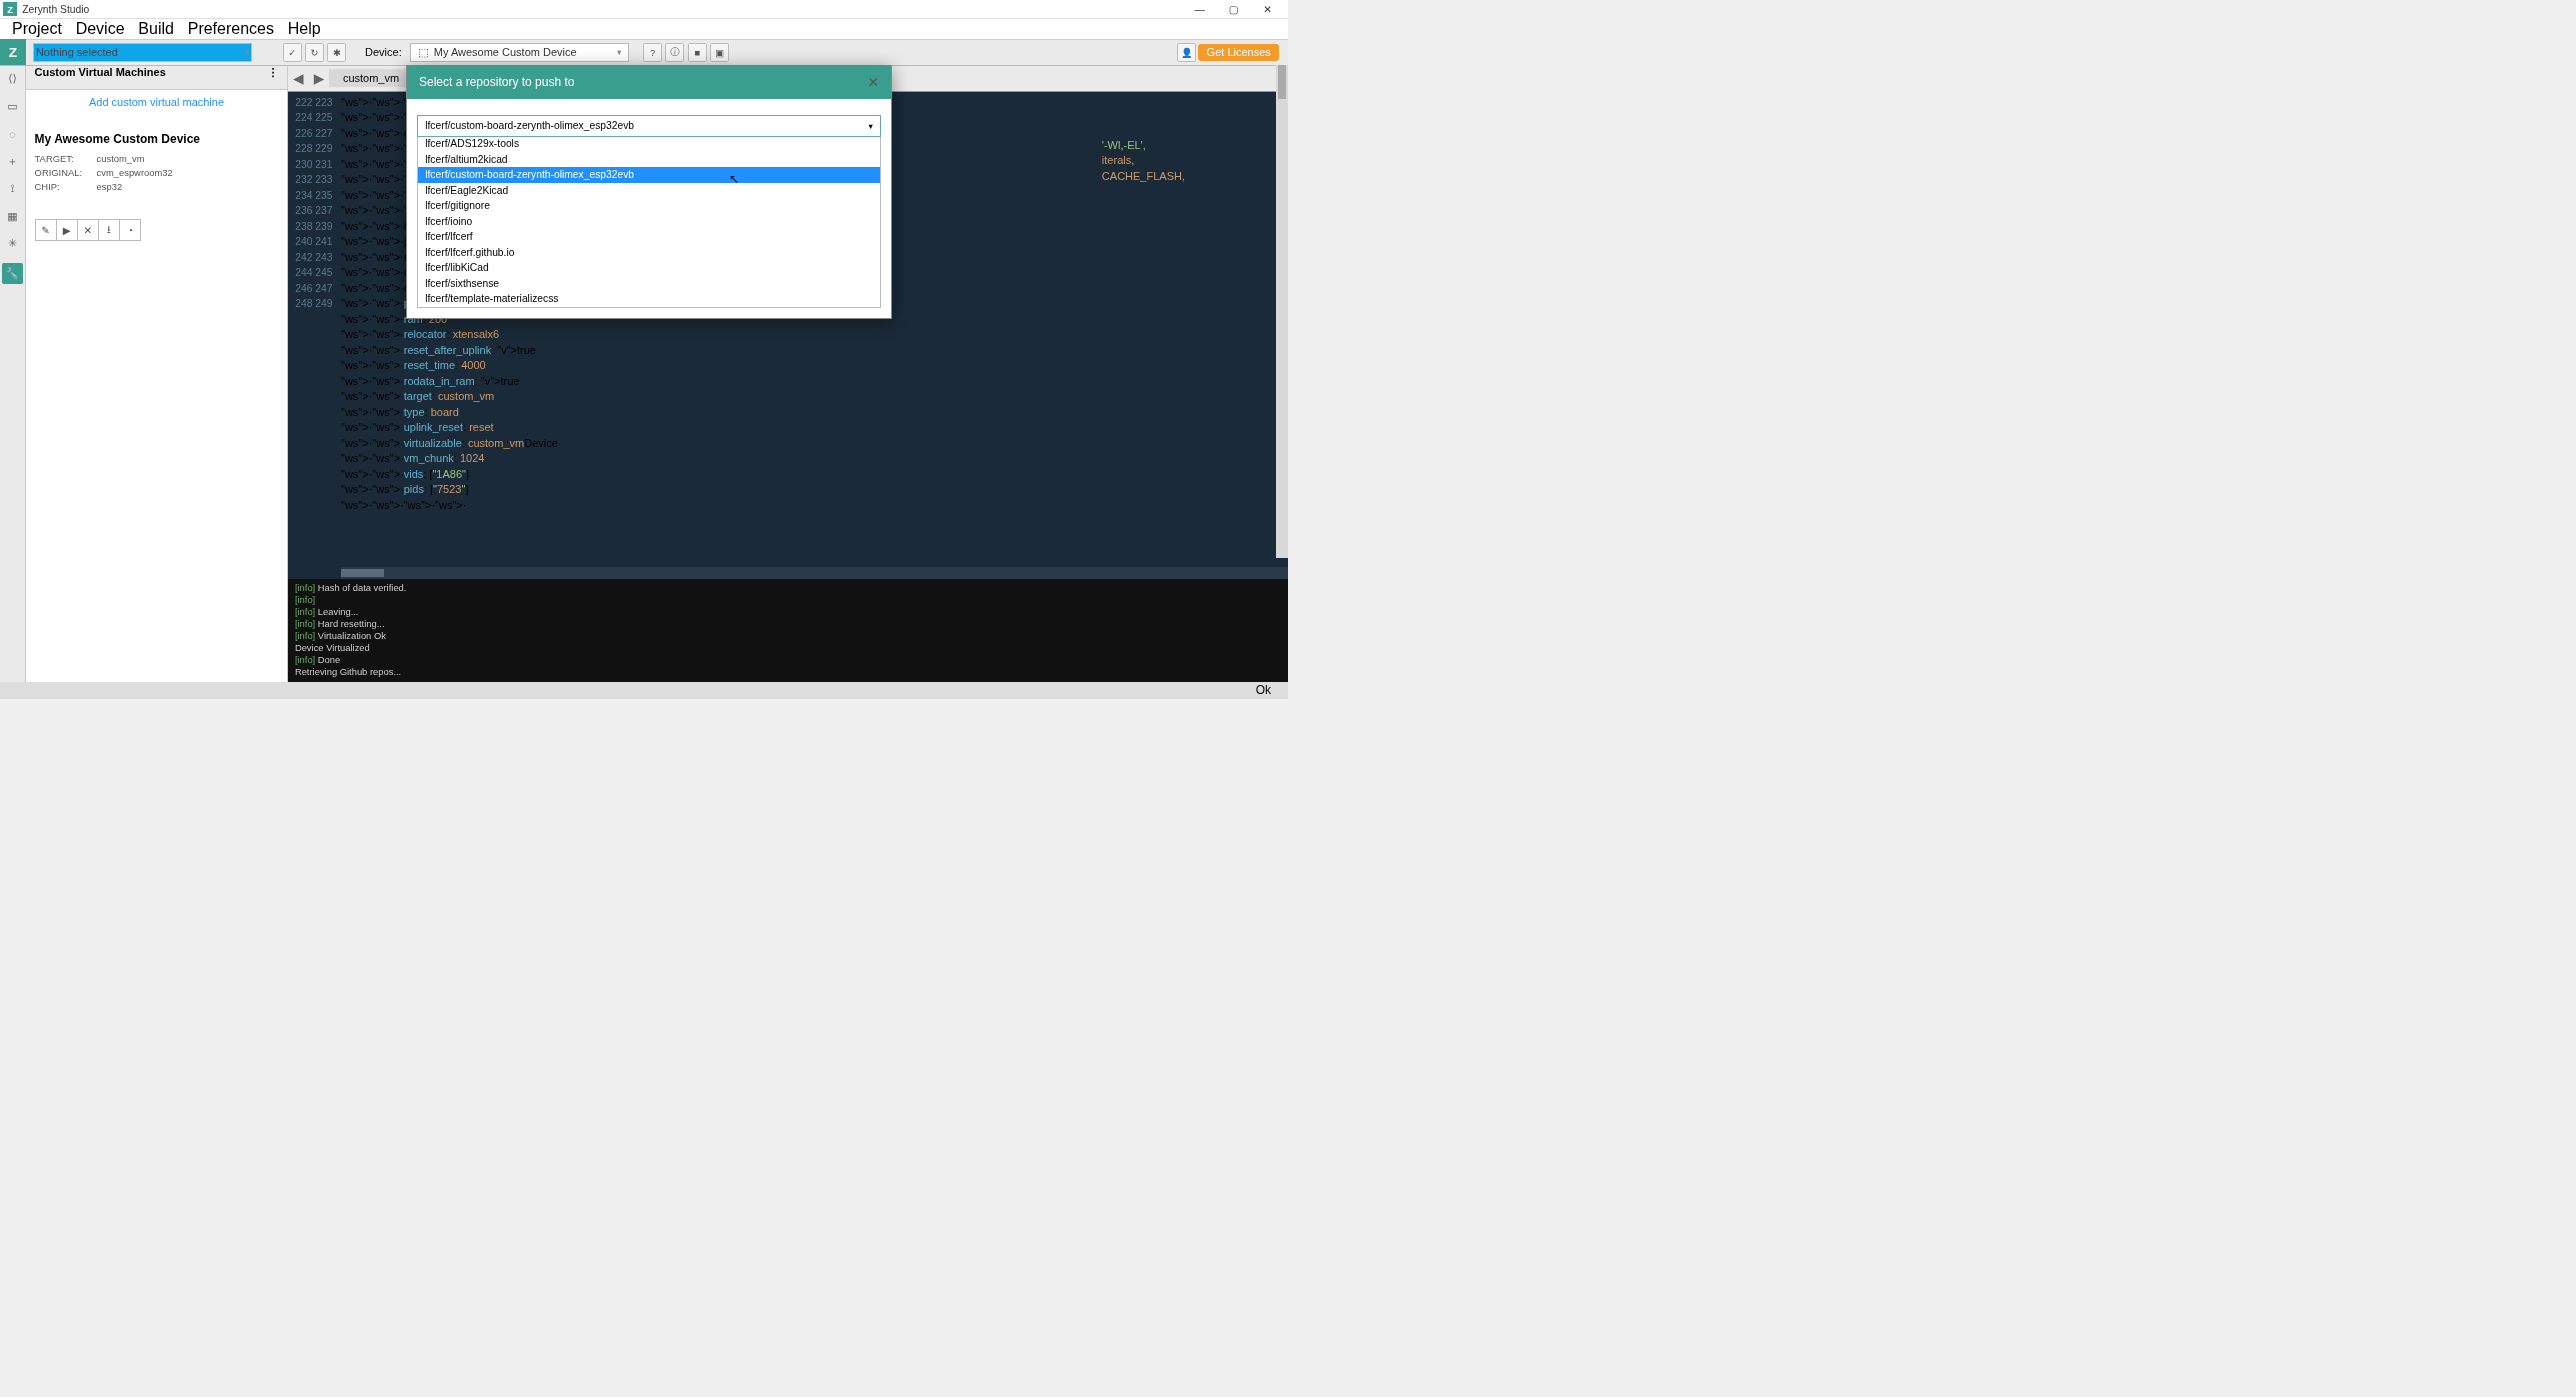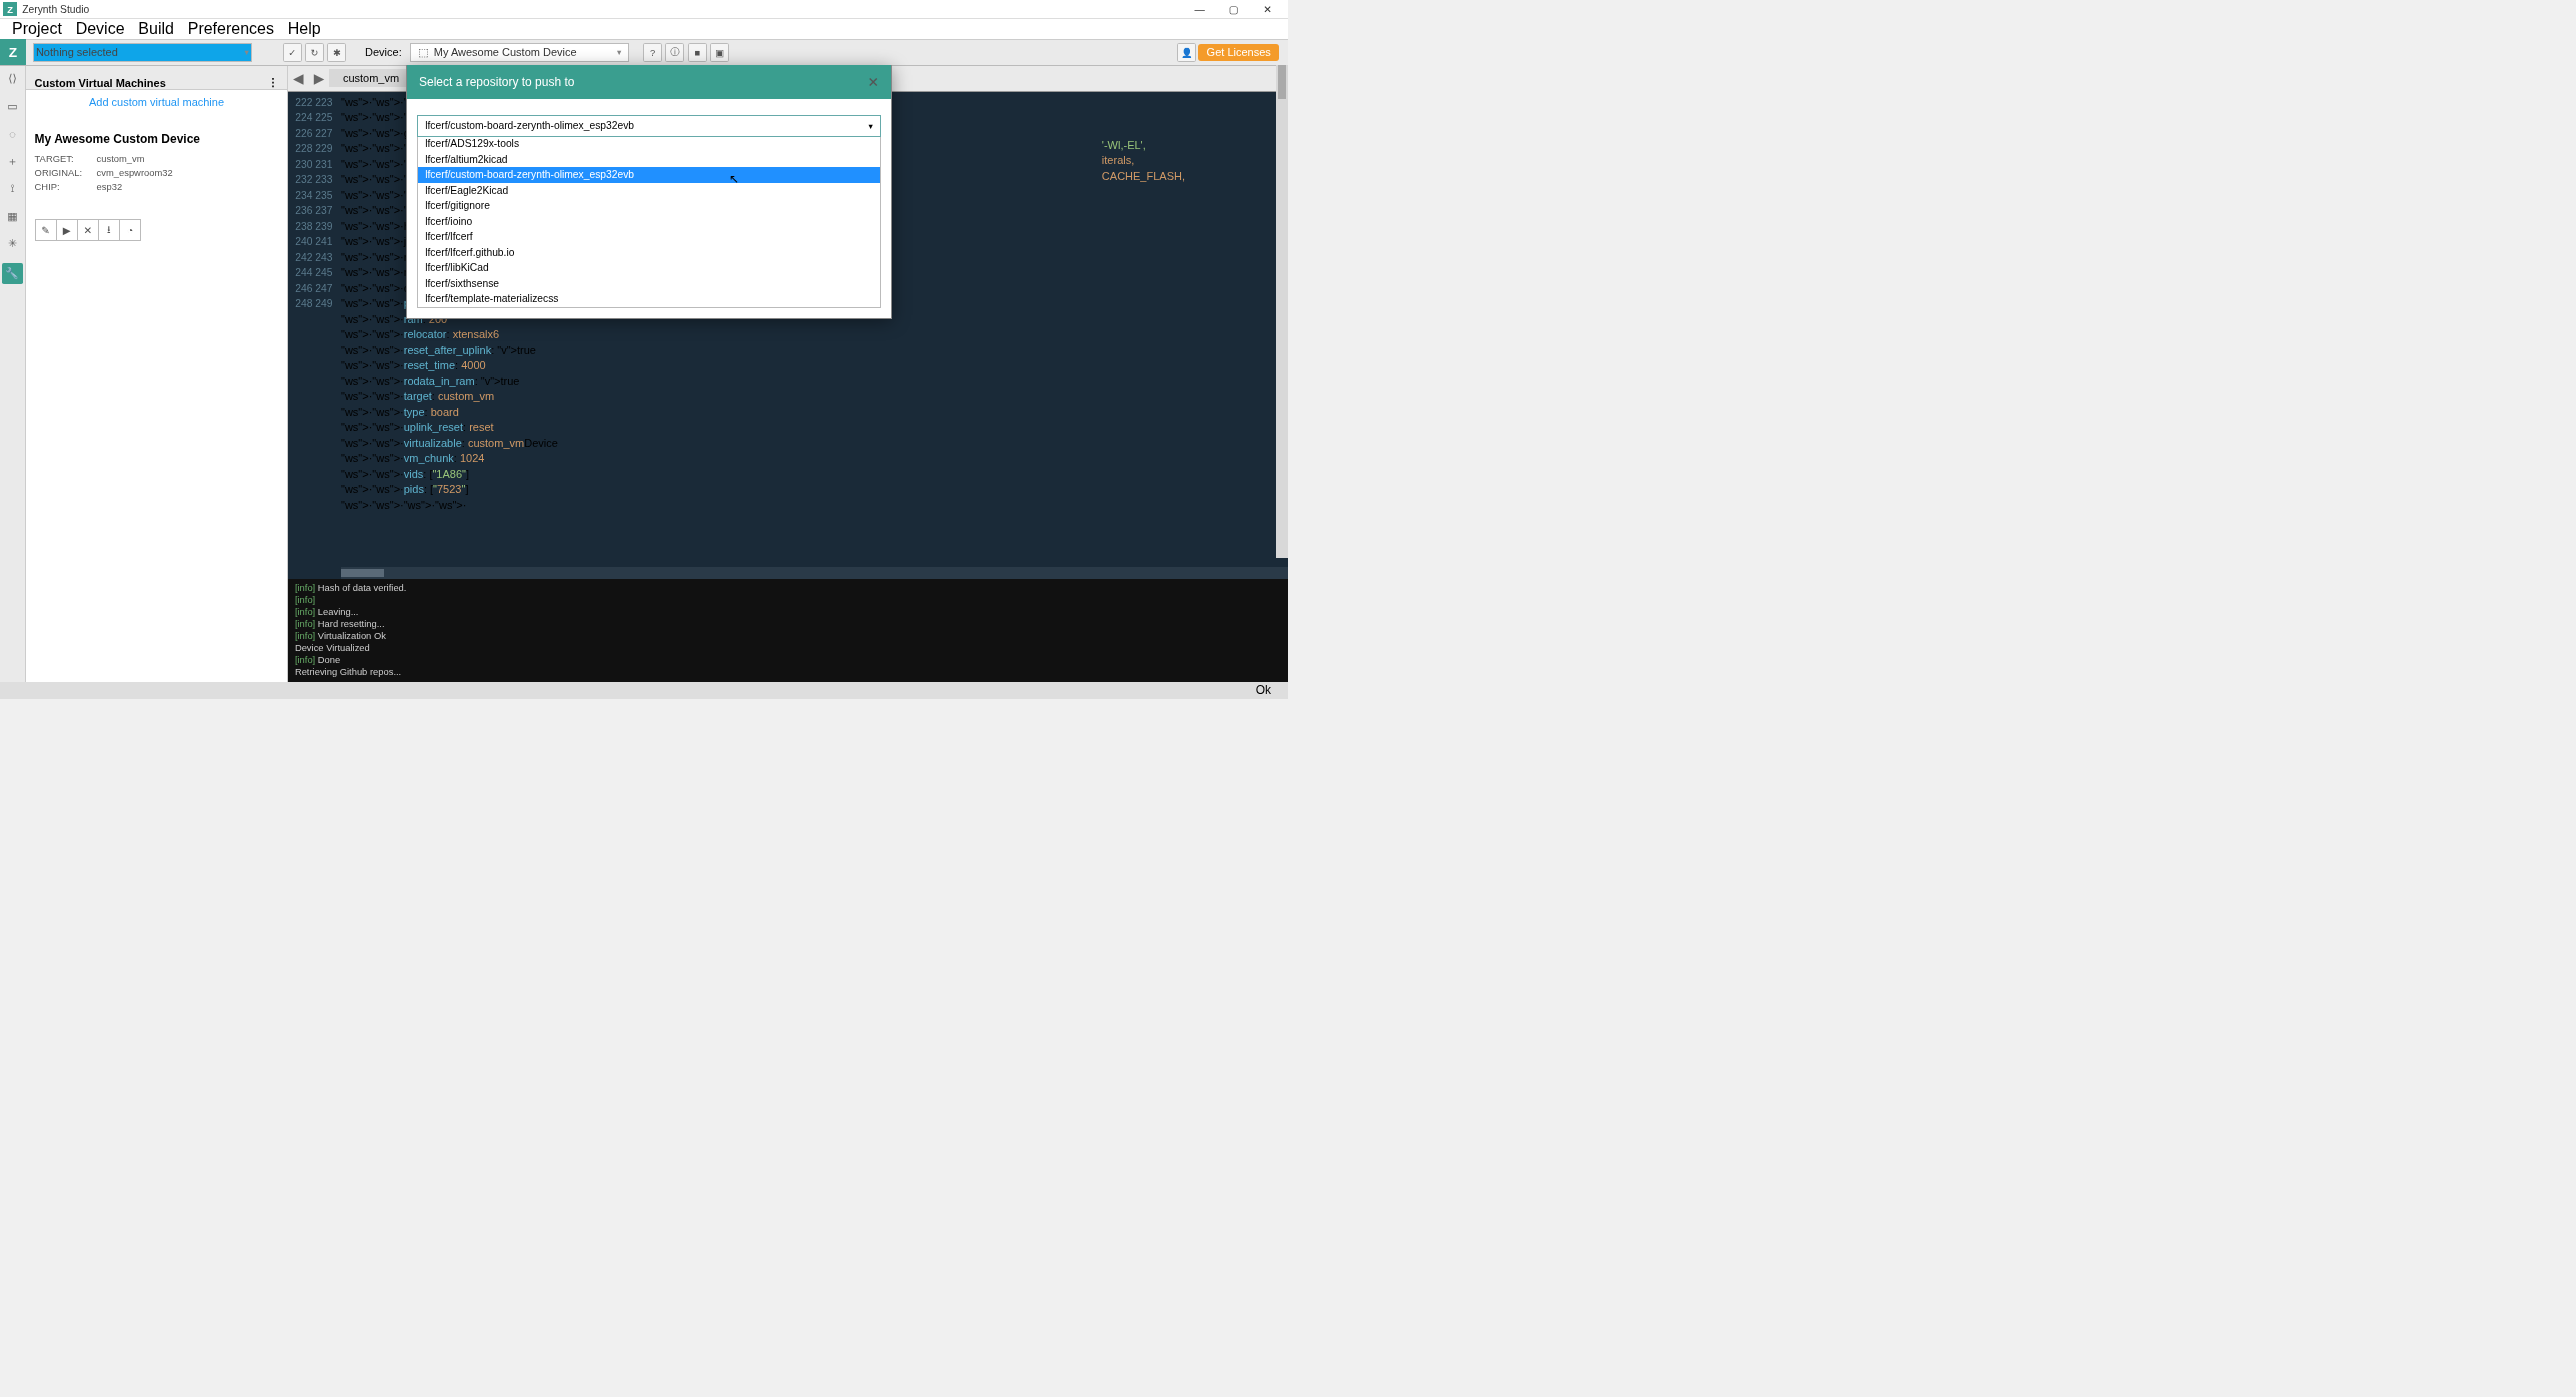--- a/index.html
+++ b/index.html
@@ -28,21 +28,21 @@
 .toolrow .flex1 { flex:1; }
 .toolrow .getlic { background:#f49b2a; color:#fff; padding: 2.6px 8.6px; font-size:11px; border-radius:3px; margin-right:8.6px; }
 
 
 .main { display:flex; height: calc(100% - 19px - 20.6px - 26px - 17px); }
 .sidebar-icons { width: 26px; background:#eaeaea; border-right:0.9px solid #ccc; display:flex; flex-direction:column; align-items:center; padding-top:5.2px; gap:12px; }
 .sidebar-icons .sicon { width:15.5px;height:15.5px; display:flex;align-items:center;justify-content:center; font-size:11px; color:#666; }
 .sidebar-icons .sicon.active { background:#3a9e8f; color:#fff; width:20.6px;height:20.6px; border-radius:1.7px;}
 
 .panel-left { width: 262px; background:#fff; border-right:0.9px solid #ccc; display:flex; flex-direction:column; }
-.panel-left .panel-header { height:24px; background:#eaeaea; display:flex; align-items:flex-end; padding:0 8.6px; font-size:11px; font-weight:600; justify-content:space-between; border-bottom:0.9px solid #ccc; }
+.panel-left .panel-header { height:24px; background:#eaeaea; display:flex; align-items:flex-start; padding:0 8.6px; font-size:11px; font-weight:600; justify-content:space-between; border-bottom:0.9px solid #ccc; }
 .panel-left .panel-header::after { content:"⋮"; font-weight:bold; }
 .panel-left .addlink { text-align:center; color:#2196f3; font-size:11px; padding:6.9px; }
 .panel-left .device-card { margin:17px 8.6px; }
 .panel-left .device-card .dname { font-size:12px; font-weight:600; margin-bottom:5.2px; }
 .panel-left .device-card .drow { font-family: monospace; font-size:9.4px; color:#555; line-height:1.5; }
 .panel-left .device-card .drow .k { display:inline-block; width:62px; }
 .panel-left .btnrow { display:flex; margin:8.6px; }
 .panel-left .btnrow .b { width:22px;height:22px;border:0.9px solid #bbb; display:flex;align-items:center;justify-content:center; font-size:10.3px; color:#555; margin-right:-0.9px; }
 
 .editor-area { flex:1; display:flex; flex-direction:column; background:#1a2a38; min-width:0; }

